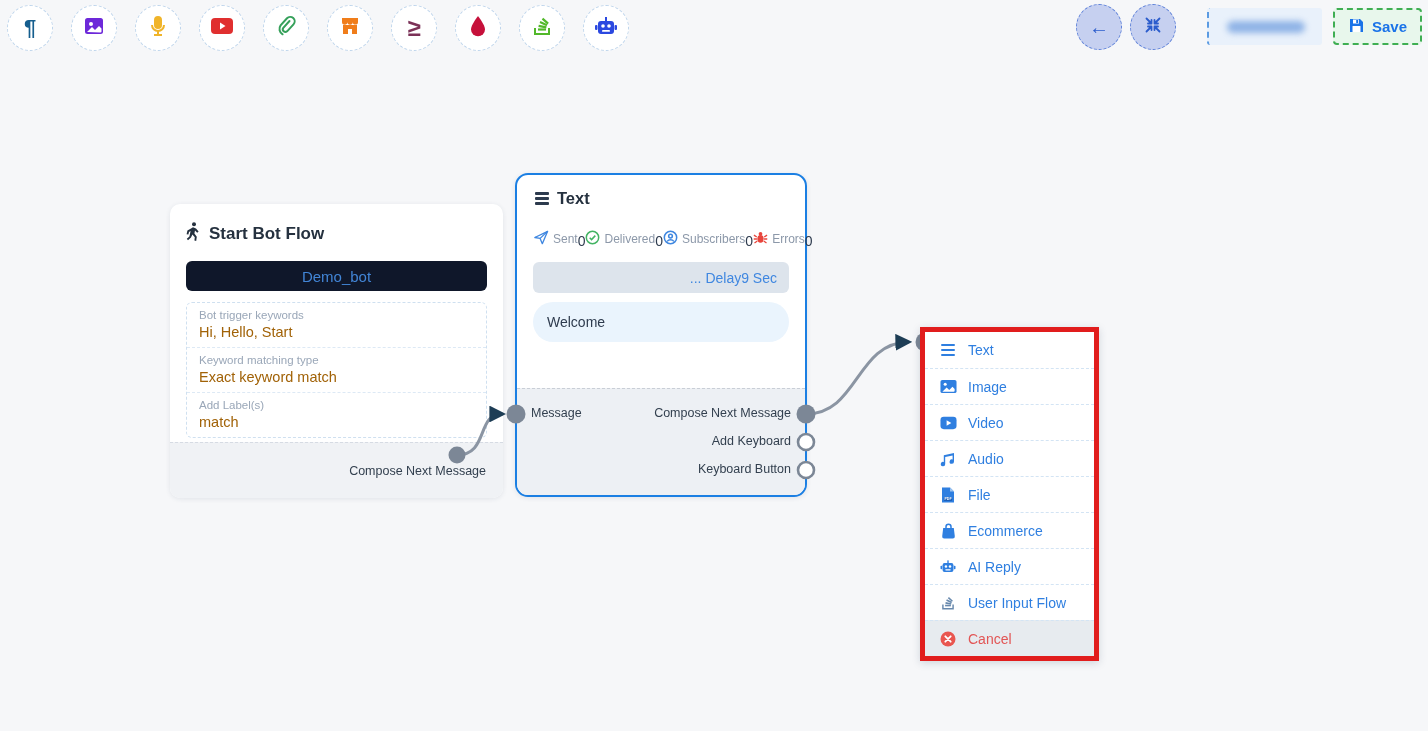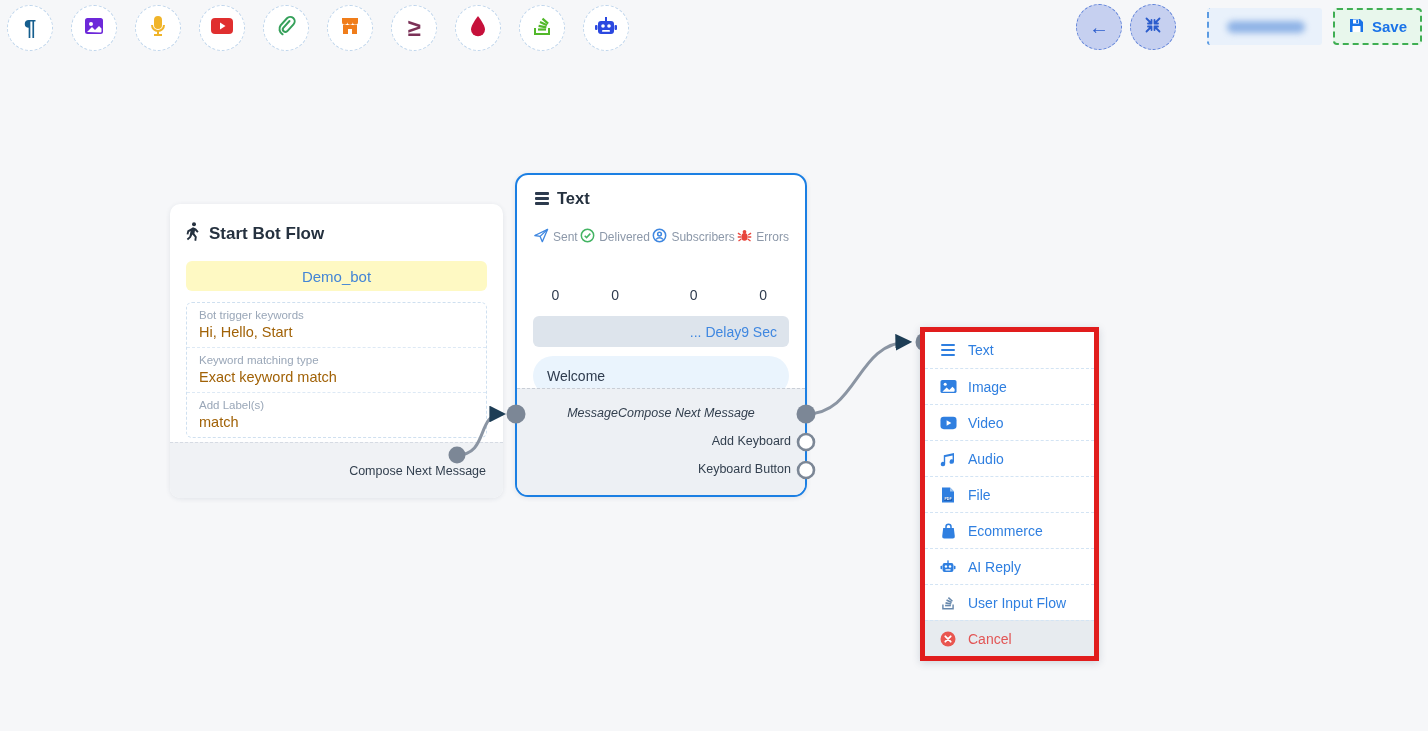--- a/index.html
+++ b/index.html
@@ -42,54 +42,54 @@
   }
 
   
   .node { position:absolute; background:#fff; border-radius:10px;
           box-shadow:0 1px 5px rgba(40,60,90,.10); z-index:1; }
 
   
   .start-node { left:170px; top:204px; width:333px; height:294px; }
   .node-head { display:flex; align-items:center; gap:8px; padding:18px 16px 8px 16px;
                font-size:17px; font-weight:bold; color:#25313f; }
-  .name-pill { margin:7px 16px 0 16px; height:30px; background:#fef9c3; border-radius:6px;
+  .name-pill { margin:7px 16px 0 16px; height:30px; background:#0f172a; border-radius:6px;
                display:flex; align-items:center; justify-content:center;
                color:#4285d6; font-size:15px; cursor:pointer; }
   .fields-box { margin:11px 16px 0 16px; border:1px dashed #cfe0f0; border-radius:6px; }
   .field-row { padding:6px 12px 7px 12px; cursor:pointer; }
   .field-row + .field-row { border-top:1px dashed #dde9f5; }
   .field-label { font-size:11.5px; color:#9aa7b8; margin-bottom:3px; }
   .field-value { font-size:14.5px; color:#a16207; }
   .start-footer { position:absolute; left:0; bottom:0; width:100%; height:56px;
                   background:#f0f2f5; border-top:1px dashed #d6dbe3;
                   border-radius:0 0 10px 10px;
                   display:flex; align-items:center; justify-content:flex-end;
                   padding-right:17px; font-size:12.5px; color:#33404f; }
 
   
   .text-node { left:515px; top:173px; width:292px; height:324px;
                border:2px solid #1b7fe3; border-radius:13px; }
   .text-node .node-head { padding:14px 18px 4px 18px; font-size:16.5px; }
   .stats-row { display:flex; justify-content:space-between; padding:16px 16px 0 16px; }
-  .stat { display:flex; flex-direction:column; align-items:center;gap:36px; }
+  .stat { display:flex; flex-direction:row; align-items:center; }
   .stat-top { display:flex; align-items:center; gap:4px; font-size:12px; color:#8c98a9; }
   .stat-val { font-size:14px; color:#2e3b4e; margin-top:5px; }
   .delay-row { margin:13px 16px 0 16px; height:31px; background:#dde4ec; border-radius:6px;
                display:flex; align-items:center; justify-content:flex-end;
                padding:0 12px; font-size:14px; color:#3f87e0; cursor:pointer; }
   .msg-box { margin:9px 16px 0 16px; height:40px; background:#eaf4fd; border-radius:20px;
              display:flex; align-items:center; padding:0 14px; font-size:14px;
              color:#2e3b4e; cursor:pointer; }
   .text-footer { position:absolute; left:0; bottom:0; width:100%; height:107px;
                  background:#edf0f4; border-top:1px dashed #c9ced6;
                  border-radius:0 0 11px 11px; font-size:12.5px; color:#33404f;
                  padding:10px 14px 0 14px; }
   .port-row { height:28px; display:flex; align-items:center; justify-content:flex-end; }
-  .port-row.first { justify-content:center;font-style:italic; }
+  .port-row.first { justify-content:space-between; }
 
   
   .ctx-menu { position:absolute; left:920px; top:327px; width:179px;
               border:5px solid #e11d1d; background:#fff; z-index:3;
               box-shadow:0 2px 8px rgba(40,60,90,.18); }
   .menu-item { height:36px; display:flex; align-items:center; gap:11px;
                padding-left:14px; font-size:14px; color:#2f7fe0; cursor:pointer;
                background:#fff; }
   .menu-item + .menu-item { border-top:1px dashed #d3e4f4; }
   .menu-item.cancel { background:#e7ebef; color:#e25555; }

